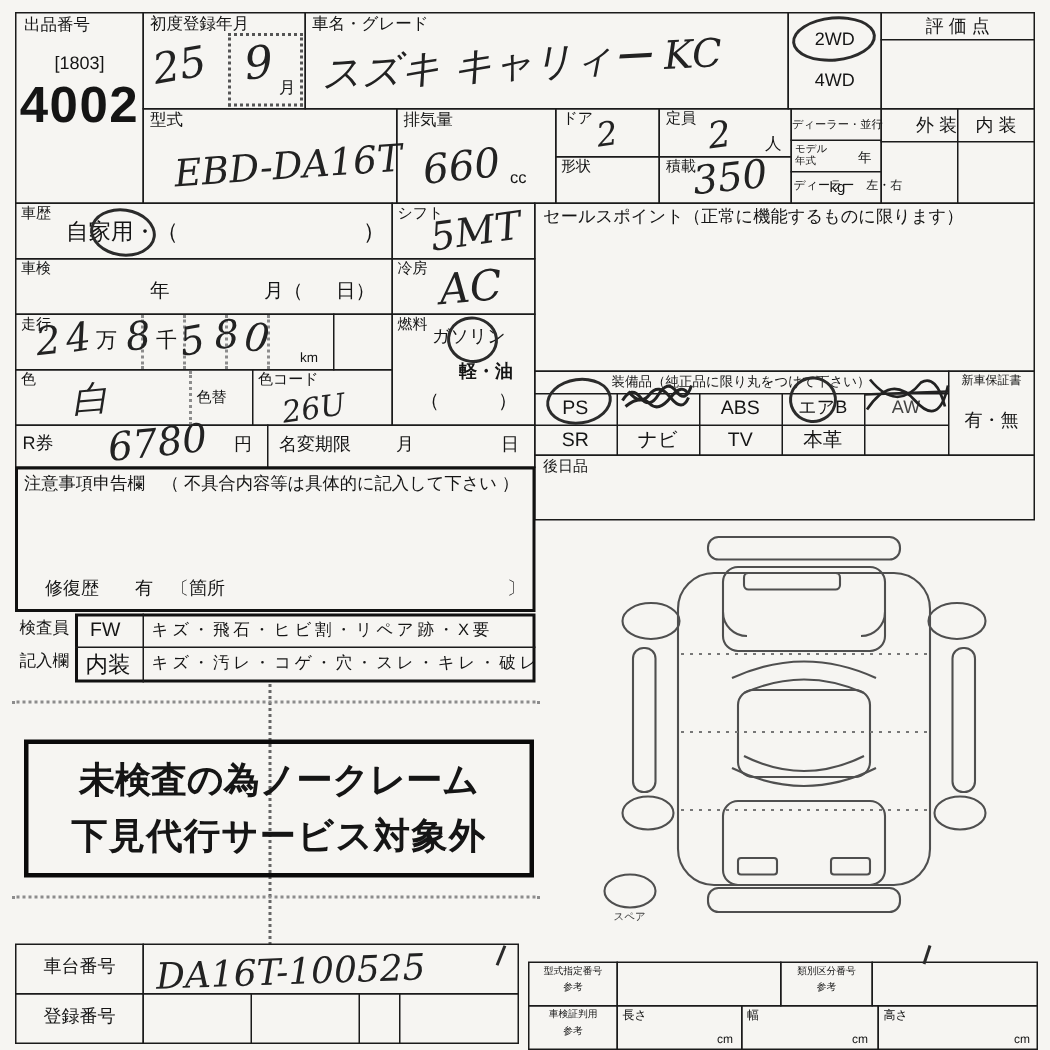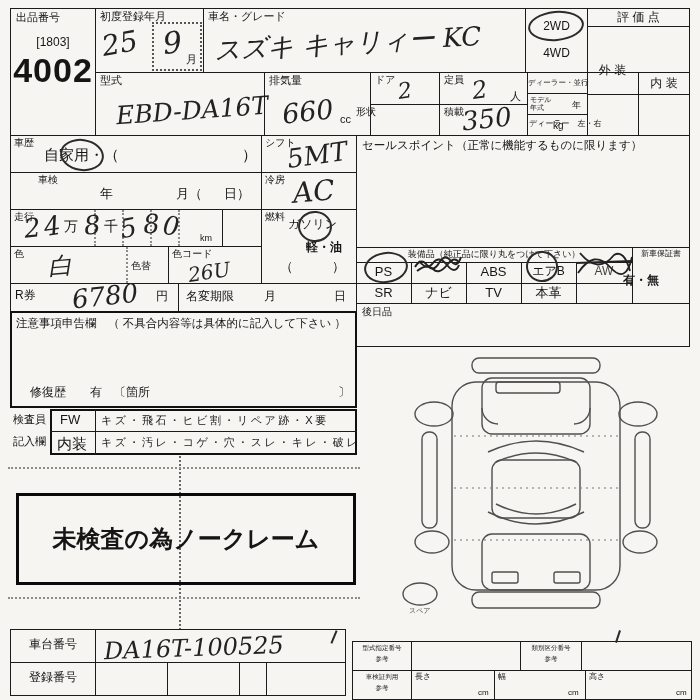--- a/index.html
+++ b/index.html
@@ -62,50 +62,50 @@
   <div class="c" style="left:370px;top:72px;width:70px;height:33px;"></div>
   <div class="lbl" style="left:375px;top:75px;font-size:10px;">ドア</div>
   <div class="hw" style="left:398px;top:80px;font-size:22px;transform:rotate(-8deg);">2</div>
 
   <div class="c" style="left:439px;top:72px;width:89px;height:33px;"></div>
   <div class="lbl" style="left:444px;top:75px;font-size:10px;">定員</div>
   <div class="hw" style="left:472px;top:78px;font-size:24px;transform:rotate(-8deg);">2</div>
   <div class="lbl" style="left:510px;top:91px;font-size:11px;">人</div>
 
   <div class="c" style="left:370px;top:104px;width:70px;height:32px;"></div>
-  <div class="lbl" style="left:356px;top:107px;font-size:10px;">形状</div>
+  <div class="lbl" style="left:374px;top:107px;font-size:10px;">形状</div>
 
   <div class="c" style="left:439px;top:104px;width:89px;height:32px;"></div>
   <div class="lbl" style="left:444px;top:107px;font-size:10px;">積載</div>
   <div class="hw" style="left:462px;top:106px;font-size:26px;transform:rotate(-6deg);">350</div>
   <div class="lbl" style="left:511px;top:121px;font-size:10px;padding-left:42px;">kg</div>
 
   <div class="c" style="left:527px;top:72px;width:61px;height:64px;"></div>
   <div class="hln" style="left:527px;top:93px;width:61px;"></div>
   <div class="hln" style="left:527px;top:114px;width:61px;"></div>
   <div class="lbl" style="left:528px;top:79px;width:60px;text-align:center;font-size:7.5px;">ディーラー・並行</div>
   <div class="lbl" style="left:530px;top:96px;font-size:7px;">モデル</div>
   <div class="lbl" style="left:530px;top:104px;font-size:7px;">年式</div>
   <div class="lbl" style="left:572px;top:101px;font-size:9px;">年</div>
   <div class="lbl" style="left:529px;top:120px;font-size:8px;">ディーラー　左・右</div>
 
   <div class="c" style="left:587px;top:72px;width:103px;height:64px;"></div>
   <div class="hln" style="left:587px;top:94px;width:103px;"></div>
   <div class="vln" style="left:638px;top:72px;height:64px;"></div>
-  <div class="lbl" style="left:587px;top:64px;width:51px;text-align:center;font-size:12px;">外 装</div>
+  <div class="lbl" style="left:587px;top:77px;width:51px;text-align:right;font-size:12px;">外 装</div>
   <div class="lbl" style="left:638px;top:77px;width:52px;text-align:center;font-size:12px;">内 装</div>
 
   <div class="c" style="left:10px;top:135px;width:252px;height:38px;"></div>
   <div class="lbl" style="left:14px;top:138px;font-size:10px;">車歴</div>
   <div class="lbl" style="left:44px;top:147px;font-size:15px;">自家用・（</div>
   <div class="lbl" style="left:242px;top:147px;font-size:15px;">）</div>
   <div class="ell" style="left:60px;top:139px;width:40px;height:28px;transform:rotate(8deg);"></div>
 
   <div class="c" style="left:10px;top:172px;width:252px;height:38px;"></div>
-  <div class="lbl" style="left:14px;top:175px;font-size:10px;margin-left:24px;">車検</div>
+  <div class="lbl" style="left:14px;top:175px;font-size:10px;">車検</div>
   <div class="lbl" style="left:100px;top:187px;font-size:13px;">年</div>
   <div class="lbl" style="left:176px;top:187px;font-size:13px;">月（</div>
   <div class="lbl" style="left:224px;top:187px;font-size:13px;">日）</div>
 
   <div class="c" style="left:10px;top:209px;width:252px;height:38px;"></div>
   <div class="lbl" style="left:14px;top:212px;font-size:10px;">走行</div>
   <div class="dv" style="left:94px;top:210px;height:36px;"></div>
   <div class="dv" style="left:122px;top:210px;height:36px;"></div>
   <div class="dv" style="left:150px;top:210px;height:36px;"></div>
   <div class="dv" style="left:178px;top:210px;height:36px;"></div>
@@ -154,21 +154,21 @@
   <div class="lbl" style="left:280px;top:260px;font-size:13px;">（　　　）</div>
 
   <div class="c" style="left:356px;top:135px;width:334px;height:113px;"></div>
   <div class="lbl" style="left:362px;top:139px;font-size:11.5px;">セールスポイント（正常に機能するものに限ります）</div>
 
   <div class="c" style="left:356px;top:247px;width:334px;height:57px;"></div>
   <div class="hln" style="left:356px;top:262px;width:276px;"></div>
   <div class="lbl ctr" style="left:360px;top:250px;width:268px;font-size:9px;">装備品（純正品に限り丸をつけて下さい）</div>
   <div class="vln" style="left:632px;top:247px;height:57px;"></div>
   <div class="lbl ctr" style="left:633px;top:250px;width:56px;font-size:8px;">新車保証書</div>
-  <div class="lbl ctr" style="left:613px;top:274px;width:56px;font-size:12px;font-weight:bold;">有・無</div>
+  <div class="lbl ctr" style="left:633px;top:274px;width:56px;font-size:12px;">有・無</div>
   <div class="hln" style="left:356px;top:283px;width:276px;"></div>
   <div class="vln" style="left:411px;top:262px;height:42px;"></div>
   <div class="vln" style="left:466px;top:262px;height:42px;"></div>
   <div class="vln" style="left:521px;top:262px;height:42px;"></div>
   <div class="vln" style="left:576px;top:262px;height:42px;"></div>
   <div class="lbl ctr" style="left:356px;top:265px;width:55px;font-size:13px;">PS</div>
   <div class="lbl ctr" style="left:466px;top:265px;width:55px;font-size:13px;">ABS</div>
   <div class="lbl ctr" style="left:521px;top:265px;width:55px;font-size:12px;">エアB</div>
   <div class="lbl ctr" style="left:576px;top:265px;width:56px;font-size:12px;color:#444;">AW</div>
   <div class="lbl ctr" style="left:356px;top:286px;width:55px;font-size:13px;">SR</div>
@@ -209,20 +209,21 @@
   <div class="lbl" style="left:101px;top:415px;font-size:11px;letter-spacing:2.5px;">キズ・飛石・ヒビ割・リペア跡・X要</div>
   <div class="lbl" style="left:57px;top:436px;font-size:15px;">内装</div>
   <div class="lbl" style="left:101px;top:437px;font-size:11px;letter-spacing:2.5px;">キズ・汚レ・コゲ・穴・スレ・キレ・破レ</div>
 
   <div class="dotl" style="left:179px;top:456px;height:174px;"></div>
   <div class="dh" style="left:8px;top:467px;width:352px;"></div>
   <div class="dh" style="left:8px;top:597px;width:352px;"></div>
 
   <div style="position:absolute;left:16px;top:493px;width:340px;height:92px;border:3.5px solid #0a0a0a;box-sizing:border-box;display:flex;flex-direction:column;justify-content:space-evenly;align-items:center;">
     <div class="lbl" style="position:static;font-size:24px;font-weight:bold;">未検査の為ノークレーム</div>
+    <div class="lbl" style="position:static;font-size:24px;font-weight:bold;letter-spacing:1px;">下見代行サービス対象外</div>
   </div>
 
   <svg style="left:396px;top:348px;" width="296" height="268" viewBox="0 0 296 268">
     <g fill="none" stroke="#4f4f4f" stroke-width="1.4">
 
       <rect x="76" y="10" width="128" height="15" rx="7"></rect>
 
       <rect x="56" y="34" width="168" height="208" rx="24"></rect>
 
       <rect x="86" y="30" width="108" height="56" rx="10"></rect>

